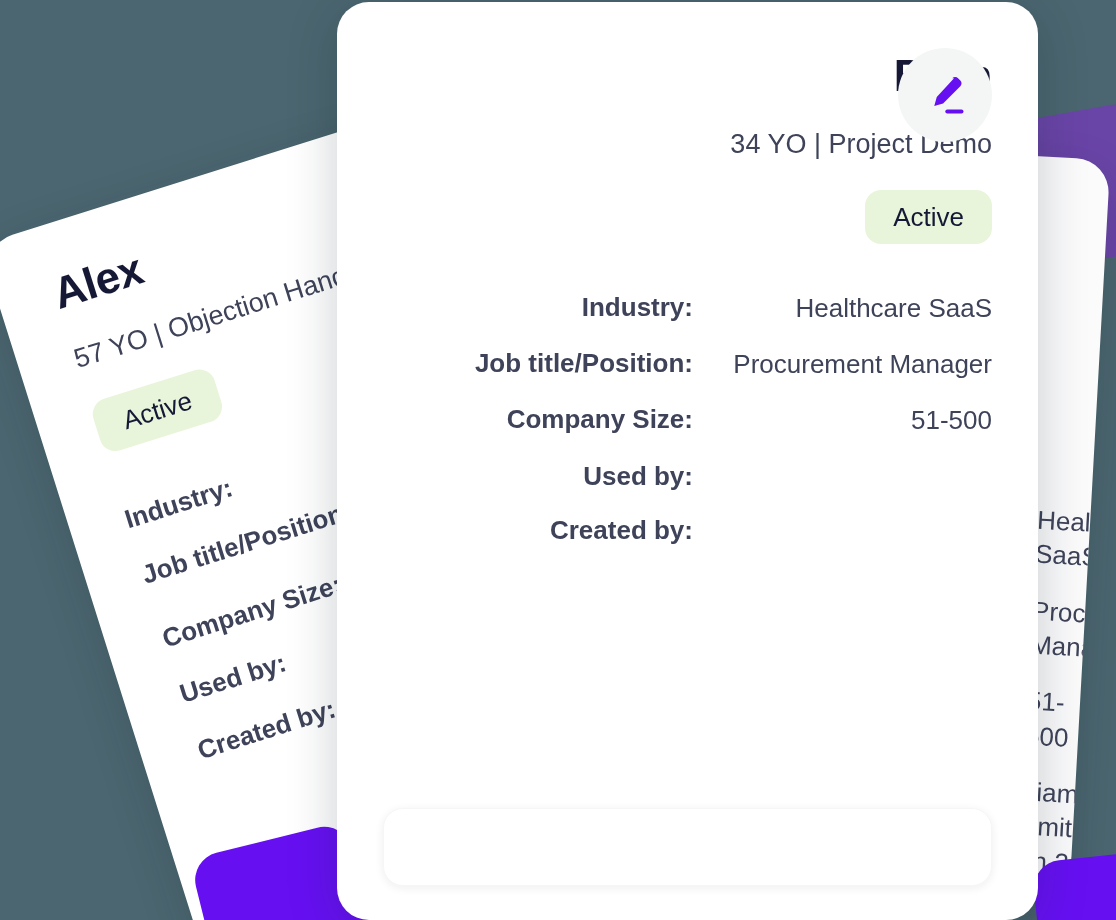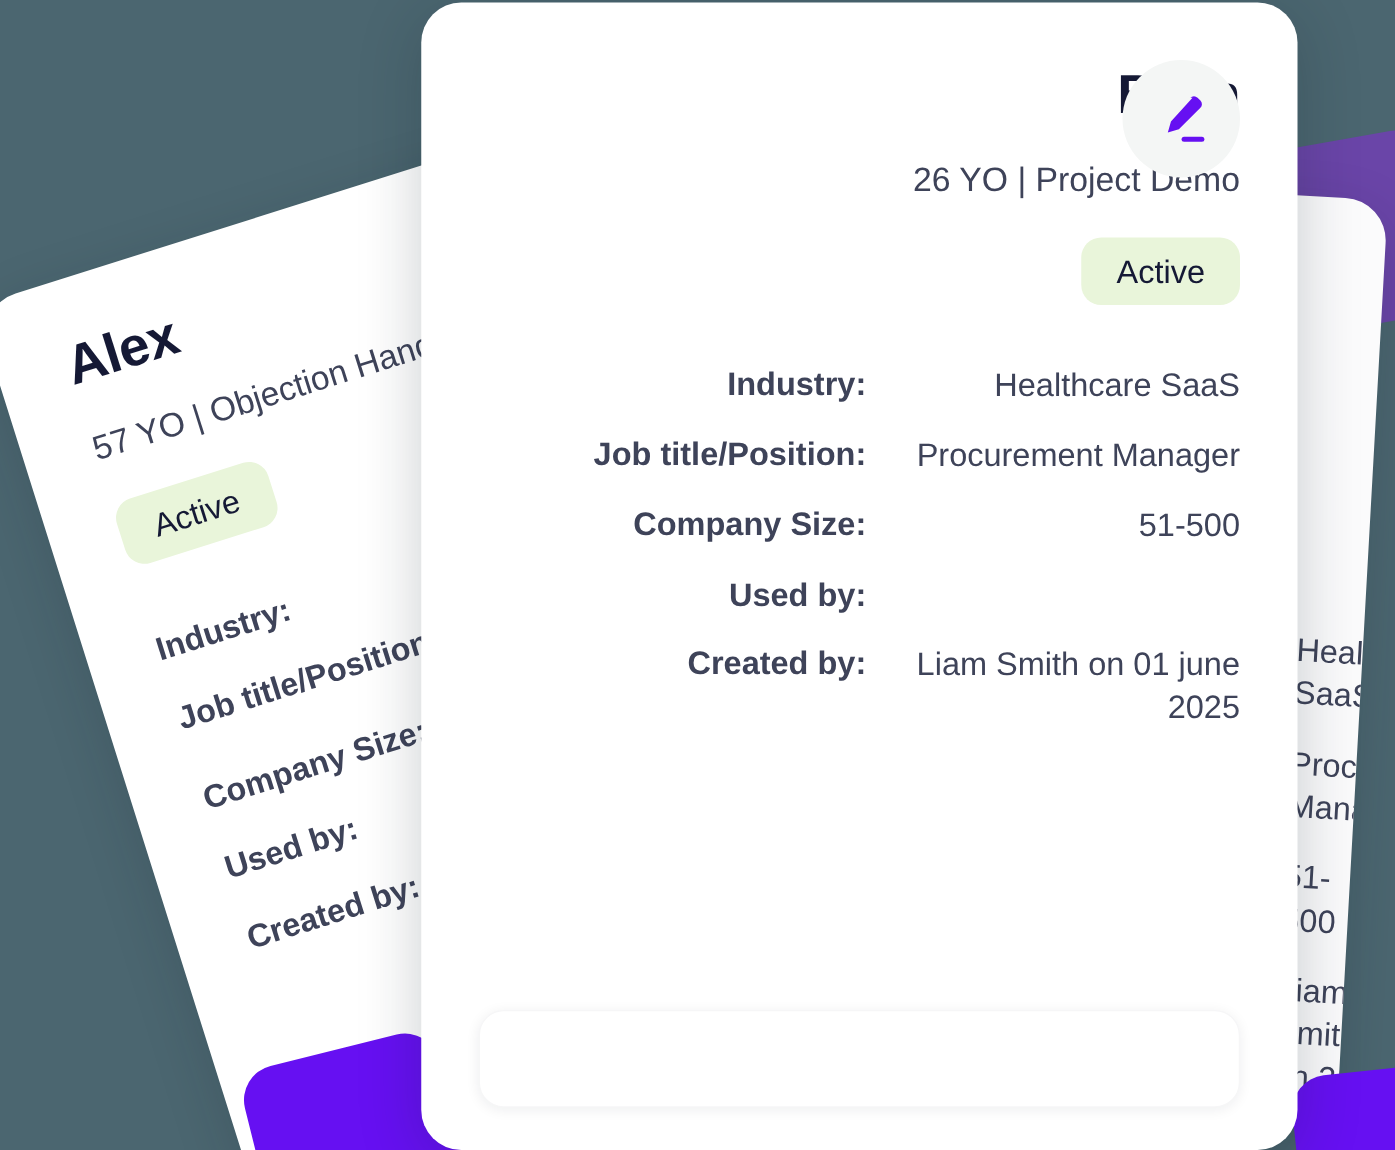--- a/index.html
+++ b/index.html
@@ -199,42 +199,41 @@
       <button class="edit-btn">
         <span>
           <svg width="46" height="46" viewBox="0 0 24 24" fill="none" xmlns="http://www.w3.org/2000/svg" aria-hidden="true">
             <path d="M15.8 3.2a2.1 2.1 0 0 1 3 0l1.2 1.2a2.1 2.1 0 0 1 0 3l-9 9-4.6 1.3 1.3-4.6 9-9.9z" fill="#6610f2"></path>
             <path d="M13.2 20.6h7.4" stroke="#6610f2" stroke-width="2.1" stroke-linecap="round"></path>
           </svg>
         </span>
       </button>
 
       <div class="name">Bran</div>
-      <div class="sub">26 YO | Project Demo</div>
+      <div class="sub">34 YO | Project Demo</div>
       <div><span class="badge">Active</span></div>
 
       <div class="fields">
         <div class="field">
           <div class="f-label">Industry:</div>
           <div class="f-value">Healthcare SaaS</div>
         </div>
         <div class="field">
           <div class="f-label">Job title/Position:</div>
           <div class="f-value">Procurement Manager</div>
         </div>
         <div class="field">
           <div class="f-label">Company Size:</div>
           <div class="f-value">51-500</div>
         </div>
         <div class="field">
           <div class="f-label">Used by:</div>
         </div>
         <div class="field">
           <div class="f-label">Created by:</div>
-          <div class="f-value">Liam Smith on 01 june 2025</div>
         </div>
       </div>
 
       <div class="bottom-panel"></div>
     </div>
   </div>
 
 </div>
 
 </body></html>

